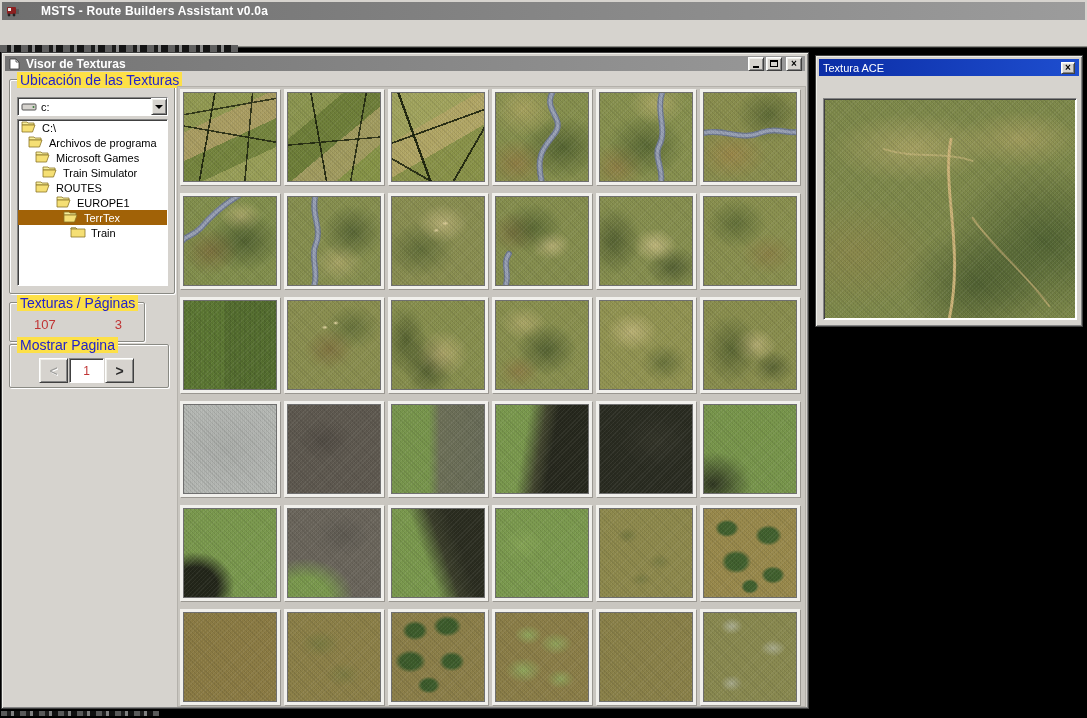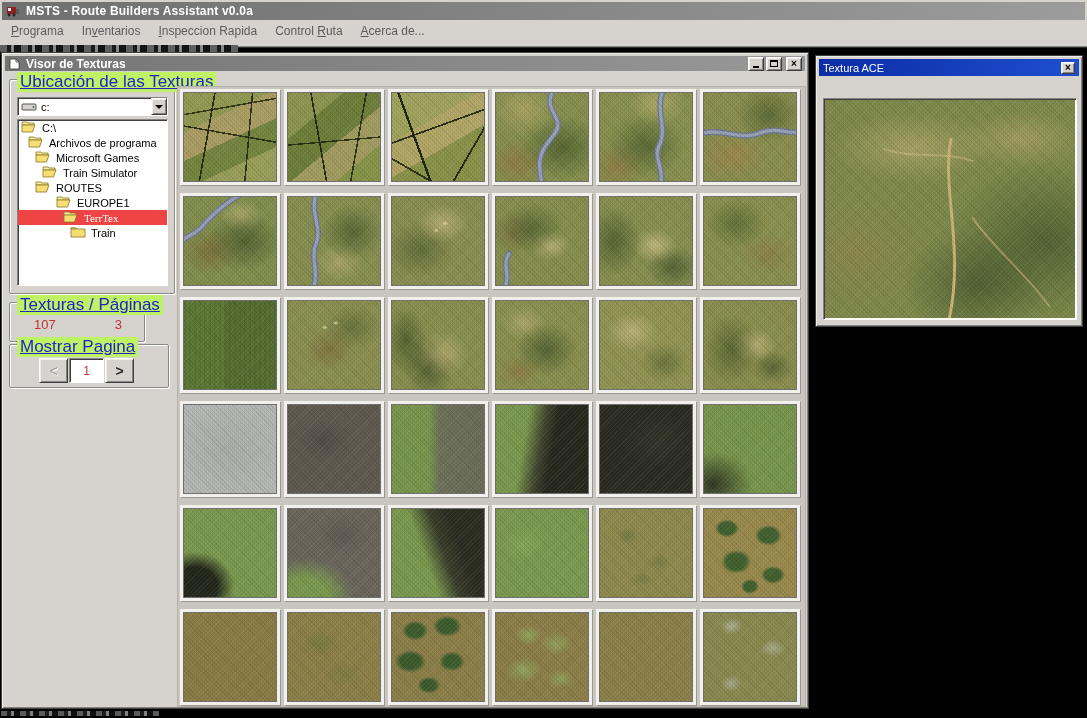--- a/index.html
+++ b/index.html
@@ -5,30 +5,30 @@
   * { margin:0; padding:0; box-sizing:border-box; }
   html,body { background:#000; }
   body { font-family:"Liberation Sans","DejaVu Sans",sans-serif; }
   .screen { position:relative; width:1087px; height:718px; background:#000; overflow:hidden; }
   .raised { border:1px solid; border-color:#ffffff #404040 #404040 #ffffff;
             box-shadow: inset 1px 1px 0 #efefea, inset -1px -1px 0 #848484; background:#d6d3ce; }
   .sunken { border:1px solid; border-color:#848484 #ffffff #ffffff #848484;
             box-shadow: inset 1px 1px 0 #404040; background:#ffffff; }
   .groupbox { position:absolute; border:1px solid #8a8a84; border-radius:2px;
               box-shadow: inset 1px 1px 0 #ffffff, 1px 1px 0 #ffffff; }
-  .grouplabel { position:absolute; top:-8px; left:7px; background:#bef264; padding:0 3px;
-                font-size:17px; color:#2222cc; white-space:nowrap;text-decoration:underline; }
+  .grouplabel { position:absolute; top:-8px; left:7px; background:#fde047; padding:0 3px;
+                font-size:14px; color:#2222cc; white-space:nowrap; }
 
   
   .app-window { position:absolute; left:0; top:0; width:1087px; height:46px; background:#d6d3ce;
                 box-shadow: 0 1px 0 #8a8a84, 0 2px 0 #2c2c2c; }
   .app-titlebar { position:absolute; left:2px; top:2px; right:2px; height:18px;
                   background:linear-gradient(90deg,#6f6f6f,#9c9c9c);
                   display:flex; align-items:center; padding:0 4px; }
-  .app-title { color:#fff; font-size:12px; font-weight:bold; margin-left:6px; letter-spacing:.2px; }
+  .app-title { color:#fff; font-size:12px; font-weight:bold; margin-left:21px; letter-spacing:.2px; }
   .menubar { position:absolute; left:2px; top:21px; right:2px; height:20px; display:flex;
              align-items:center; background:#d6d3ce; }
   .menu-item { font-size:12px; color:#5c5c5c; padding:0 9px; line-height:20px; cursor:default; }
 
   .bg-window-fragment { position:absolute; left:0; top:45px; width:238px; height:7px;
       background:repeating-linear-gradient(90deg,#606060 0 7px,#1b1b1b 7px 11px,#8a8a8a 11px 14px,#141414 14px 21px); }
   .taskbar-fragment { position:absolute; left:1px; top:711px; width:158px; height:5px;
       background:repeating-linear-gradient(90deg,#5a5a5a 0 6px,#1d1d1d 6px 10px,#808080 10px 13px,#101010 13px 19px); }
 
   
@@ -51,21 +51,21 @@
   .combo { position:absolute; left:7px; top:17px; width:151px; height:19px; display:flex; }
   .combo-field { flex:1; display:flex; align-items:center; gap:4px; padding-left:3px;
                  font-size:11px; color:#000; }
   .combo-btn { width:16px; display:flex; align-items:center; justify-content:center; }
   .arrow-down { width:0; height:0; border-left:4px solid transparent; border-right:4px solid transparent;
                 border-top:4px solid #000; }
   .tree { position:absolute; left:7px; top:39px; width:151px; height:167px; overflow:hidden; }
   .tree-row { display:flex; align-items:center; gap:3px; height:15px; font-size:11px; color:#000;
               white-space:nowrap; cursor:default; }
   .tree-row .lbl { padding:0 2px; }
-  .tree-row.sel { background:#ef4444;font-family:Liberation Serif, serif; }
+  .tree-row.sel { background:#a16207; }
   .tree-row.sel .lbl { color:#fff; }
 
   .count-group { left:7px; top:249px; width:136px; height:40px; }
   .count-row { position:absolute; left:0; right:0; top:14px; display:flex; justify-content:space-between;
                padding:0 22px 0 24px; font-size:13px; color:#c03434; }
   .pager-group { left:7px; top:291px; width:160px; height:44px; }
   .pager-btn { position:absolute; top:13px; width:29px; height:25px; display:flex; align-items:center;
                justify-content:center; font-size:14px; cursor:default; }
   .pager-prev { left:29px; color:#9a9a98; text-shadow:1px 1px 0 #fff; }
   .pager-next { left:95px; color:#2a2a2a; font-weight:bold; }
@@ -108,27 +108,20 @@
     <div class="app-titlebar">
       <svg width="14" height="12" viewBox="0 0 14 12">
         <rect x="1" y="2" width="9" height="7" rx="1" fill="#8c2020"></rect>
         <rect x="2" y="3" width="3" height="3" fill="#e8e8e8"></rect>
         <rect x="10" y="4" width="3" height="5" fill="#5a5a5a"></rect>
         <circle cx="3" cy="10" r="1.4" fill="#222"></circle>
           <circle cx="8" cy="10" r="1.4" fill="#222"></circle>
       </svg>
       <span class="app-title">MSTS - Route Builders Assistant  v0.0a</span>
     </div>
-    <div class="menubar">
-        <span class="menu-item"><span style="text-decoration: underline;">P</span>rograma</span>
-        <span class="menu-item">In<span style="text-decoration: underline;">v</span>entarios</span>
-        <span class="menu-item"><span style="text-decoration: underline;">I</span>nspeccion Rapida</span>
-        <span class="menu-item">Control <span style="text-decoration: underline;">R</span>uta</span>
-        <span class="menu-item"><span style="text-decoration: underline;">A</span>cerca de...</span>
-      </div>
   </div>
 
   <div class="bg-window-fragment"></div>
 
   <div class="visor">
     <div class="visor-titlebar">
       <svg width="13" height="12" viewBox="0 0 13 12">
         <path d="M2 1h6l3 3v7H2z" fill="#fff" stroke="#3a3a3a" stroke-width="0.8"></path>
         <path d="M8 1v3h3" fill="none" stroke="#3a3a3a" stroke-width="0.8"></path>
       </svg>

